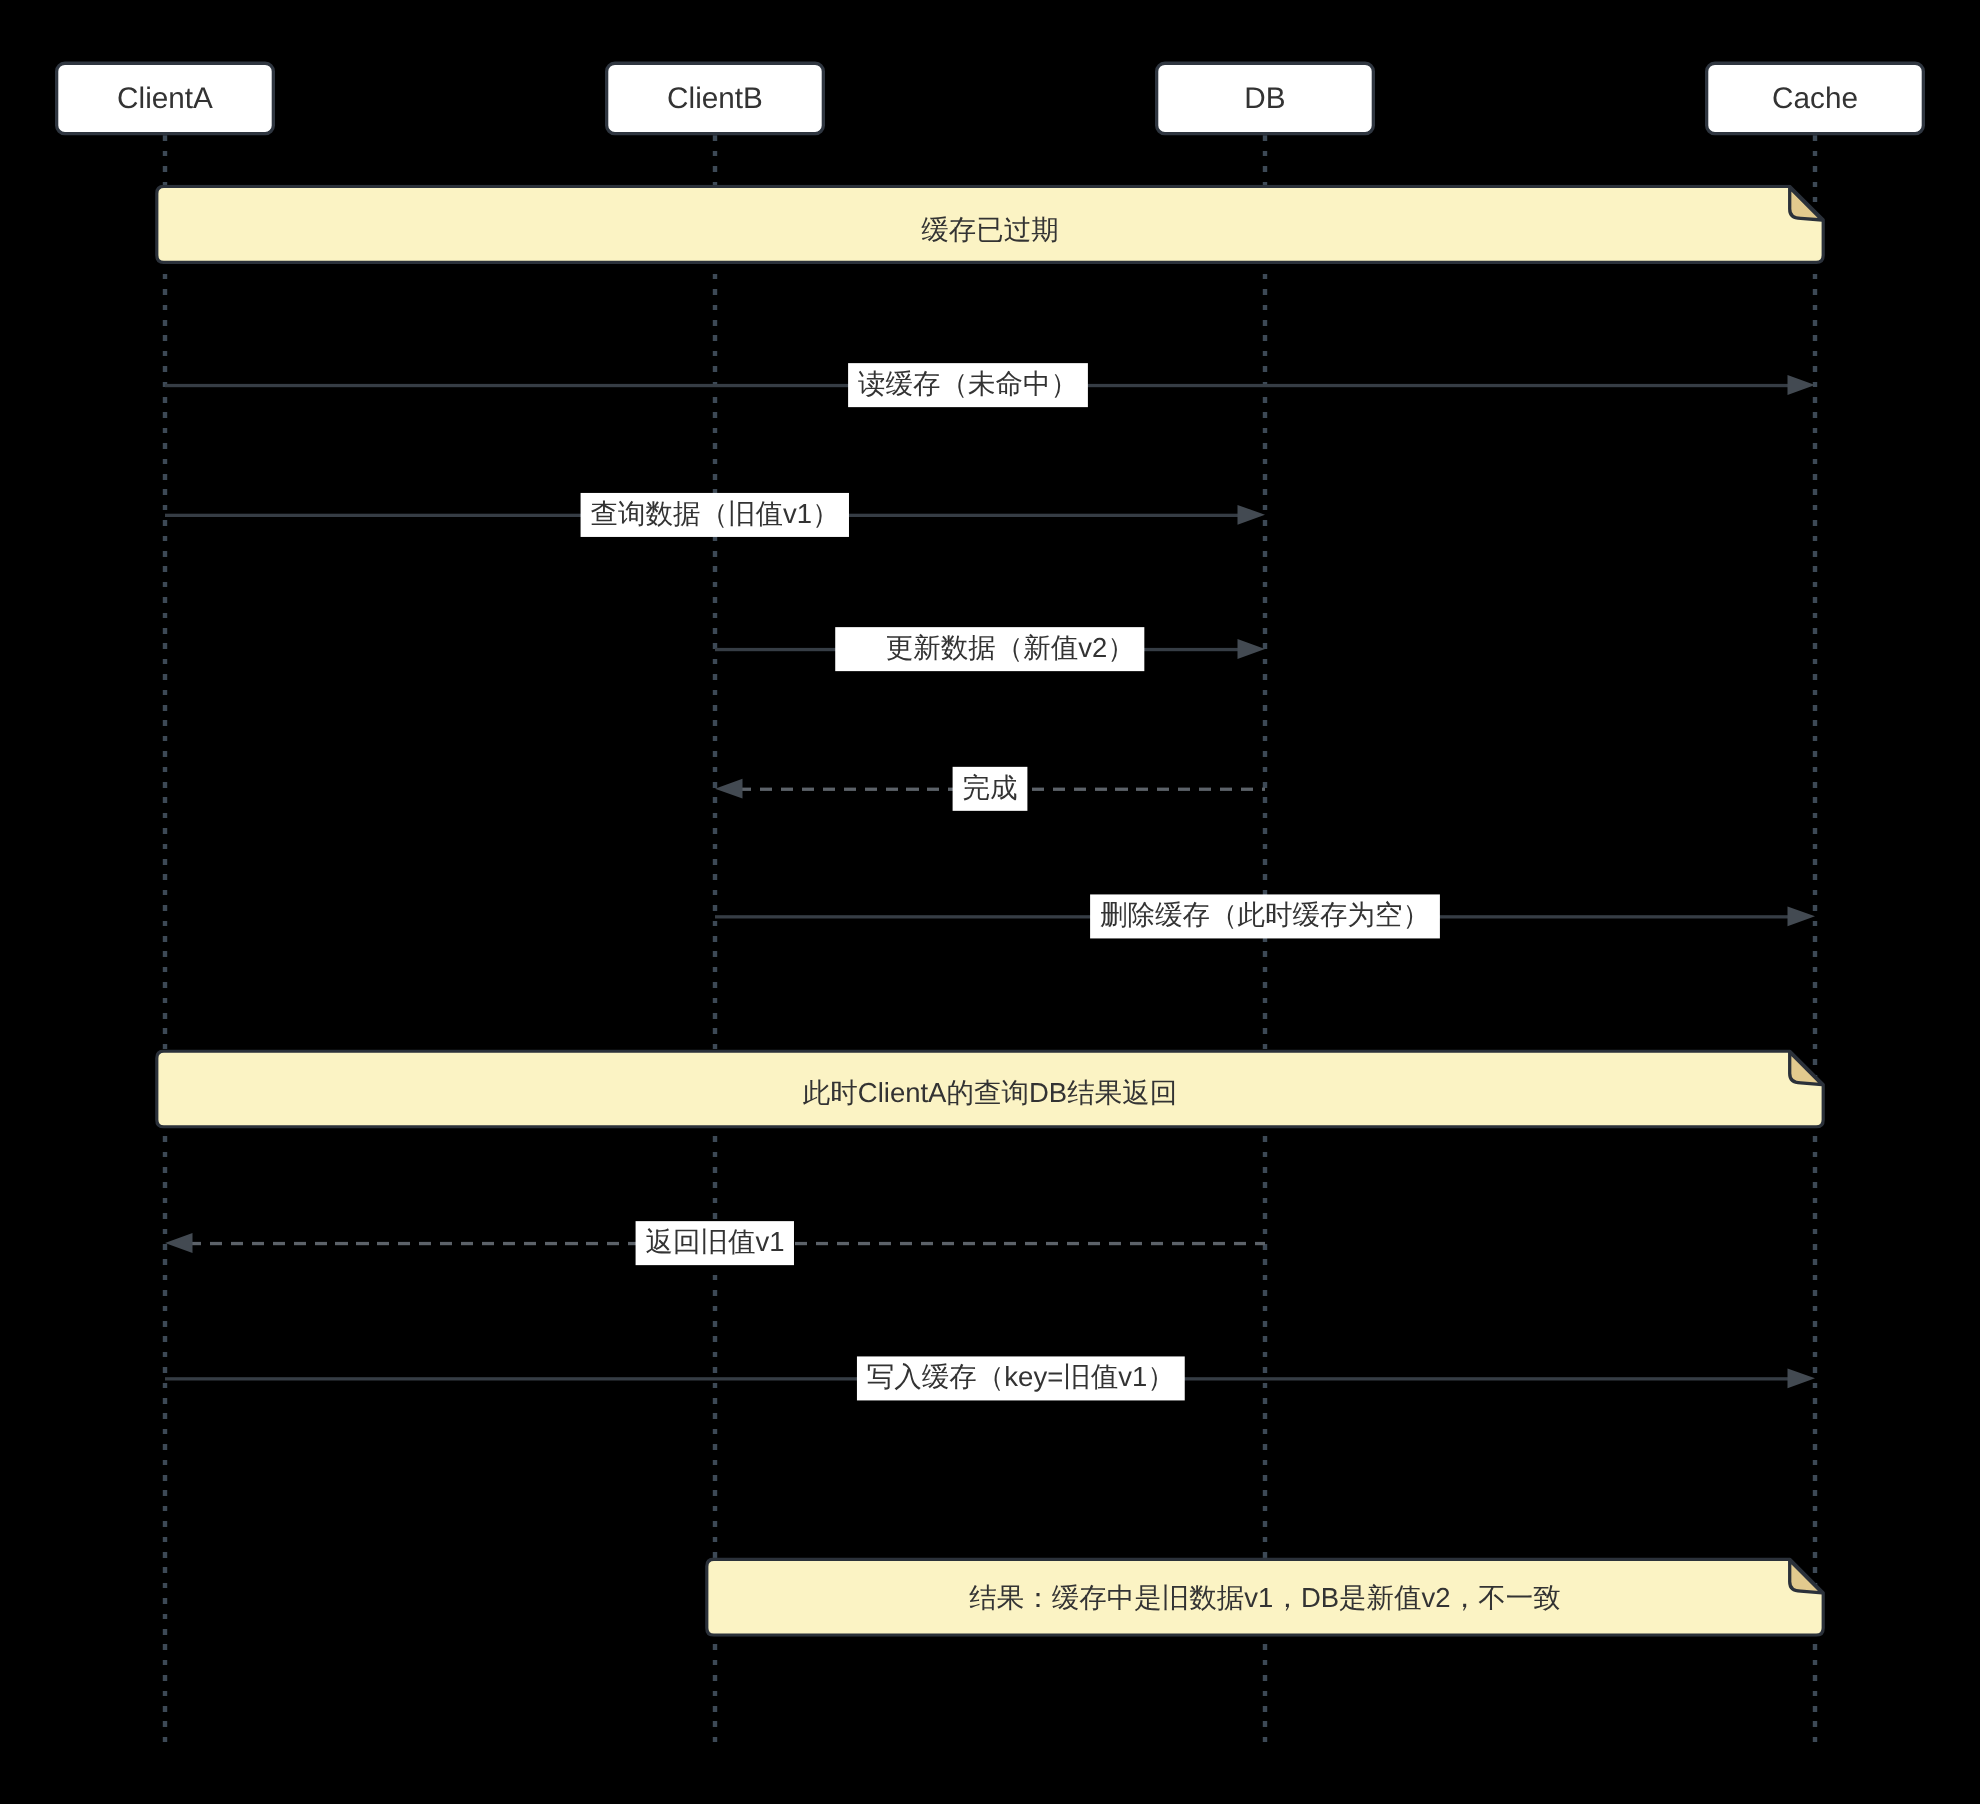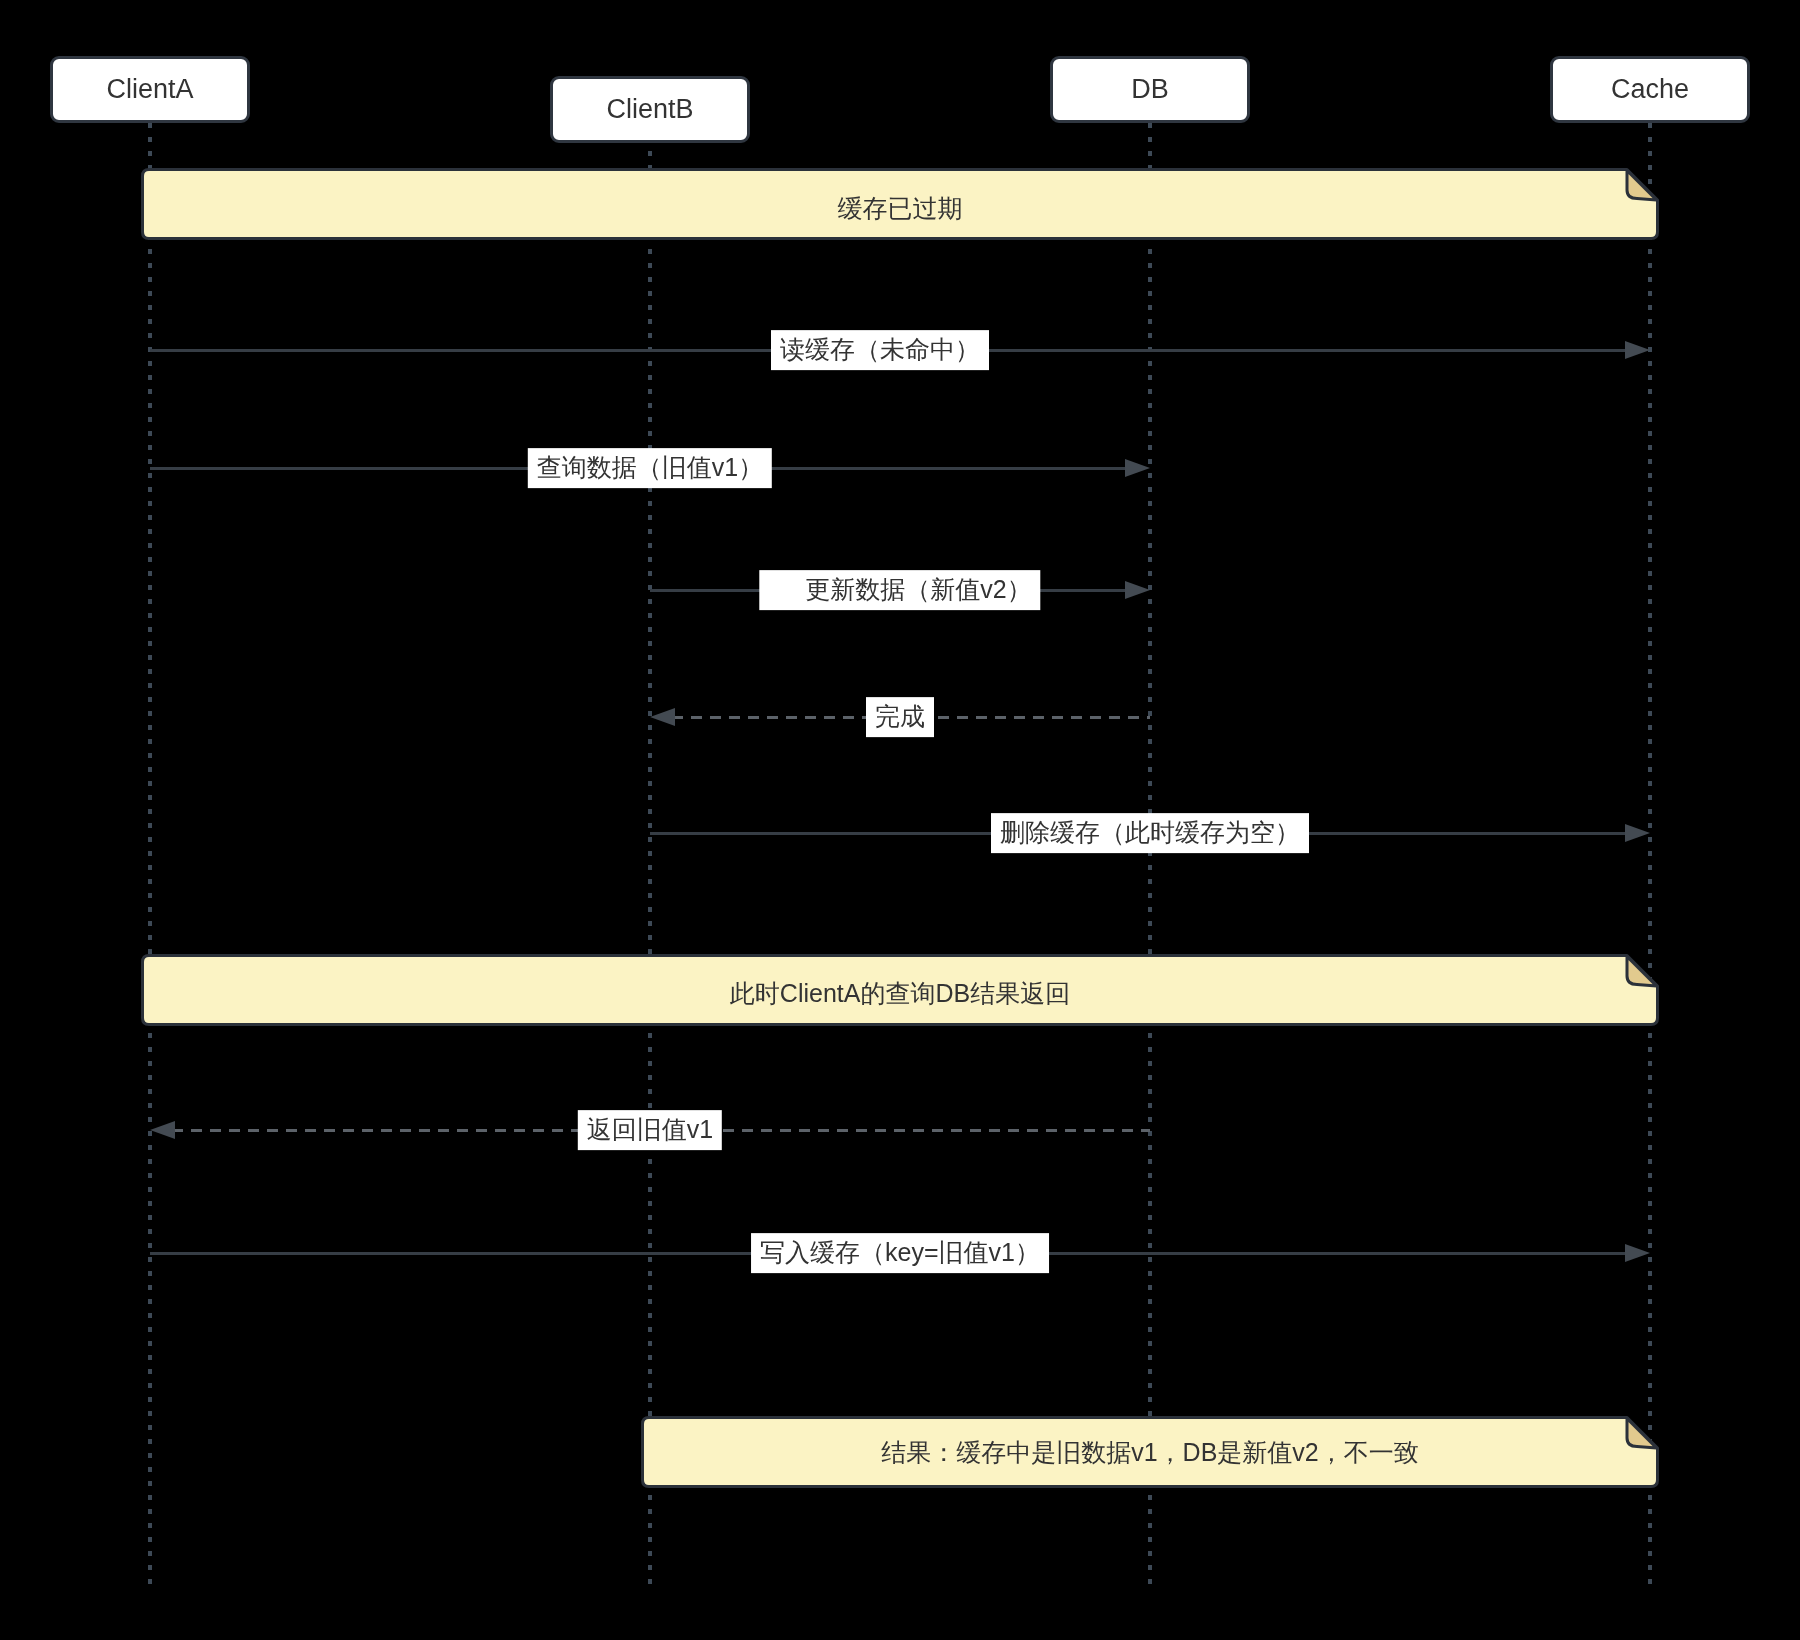--- a/index.html
+++ b/index.html
@@ -104,25 +104,25 @@
         <path d="M 8 1.5 H 1486 L 1516.5 32 V 64 Q 1516.5 70.5 1510 70.5 H 8 Q 1.5 70.5 1.5 64 V 8 Q 1.5 1.5 8 1.5 Z" fill="#fbf3c4" stroke="#2b313a" stroke-width="3" stroke-linejoin="round"></path>
         <path d="M 1486 2.5 L 1486 22 Q 1486 30.5 1496 30.5 L 1515.5 32 Z" fill="#e2ca8e" stroke="#2b313a" stroke-width="3" stroke-linejoin="round"></path>
       </svg>
       <div class="note-text">此时ClientA的查询DB结果返回</div>
     </div>
     <div class="msg-line dashed" style="left: 172px; width: 978px; top: 1128.5px;"></div>
     <div class="arrowhead left" style="top: 1121px; left: 150px;"></div>
     <div class="msg-label" style="left: 650px; top: 1130px;">返回旧值v1</div>
     <div class="msg-line solid" style="left: 150px; width: 1478px; top: 1251.5px;"></div>
     <div class="arrowhead right" style="top: 1244px; left: 1625px;"></div>
-    <div class="msg-label" style="left: 900px; top: 1253px;">写入缓存（key=旧值v1）</div>
+    <div class="msg-label" style="left: 928px; top: 1253px;">写入缓存（key=旧值v1）</div>
     <div class="note" style="left: 641px; top: 1375px; width: 1018px; height: 72px; margin-top: 41px;">
       <svg width="1018" height="72" viewBox="0 0 1018 72">
         <path d="M 8 1.5 H 986 L 1016.5 32 V 64 Q 1016.5 70.5 1010 70.5 H 8 Q 1.5 70.5 1.5 64 V 8 Q 1.5 1.5 8 1.5 Z" fill="#fbf3c4" stroke="#2b313a" stroke-width="3" stroke-linejoin="round"></path>
         <path d="M 986 2.5 L 986 22 Q 986 30.5 996 30.5 L 1015.5 32 Z" fill="#e2ca8e" stroke="#2b313a" stroke-width="3" stroke-linejoin="round"></path>
       </svg>
       <div class="note-text">结果：缓存中是旧数据v1，DB是新值v2，不一致</div>
     </div>
     <div class="participant" style="left: 50px; top: 56px;">ClientA</div>
-    <div class="participant" style="left: 550px; top: 56px; margin-top: 20px;">ClientB</div>
+    <div class="participant" style="left: 550px; top: 56px;">ClientB</div>
     <div class="participant" style="left: 1050px; top: 56px;">DB</div>
     <div class="participant" style="left: 1550px; top: 56px;">Cache</div>
   </div>
 
 </body></html>

